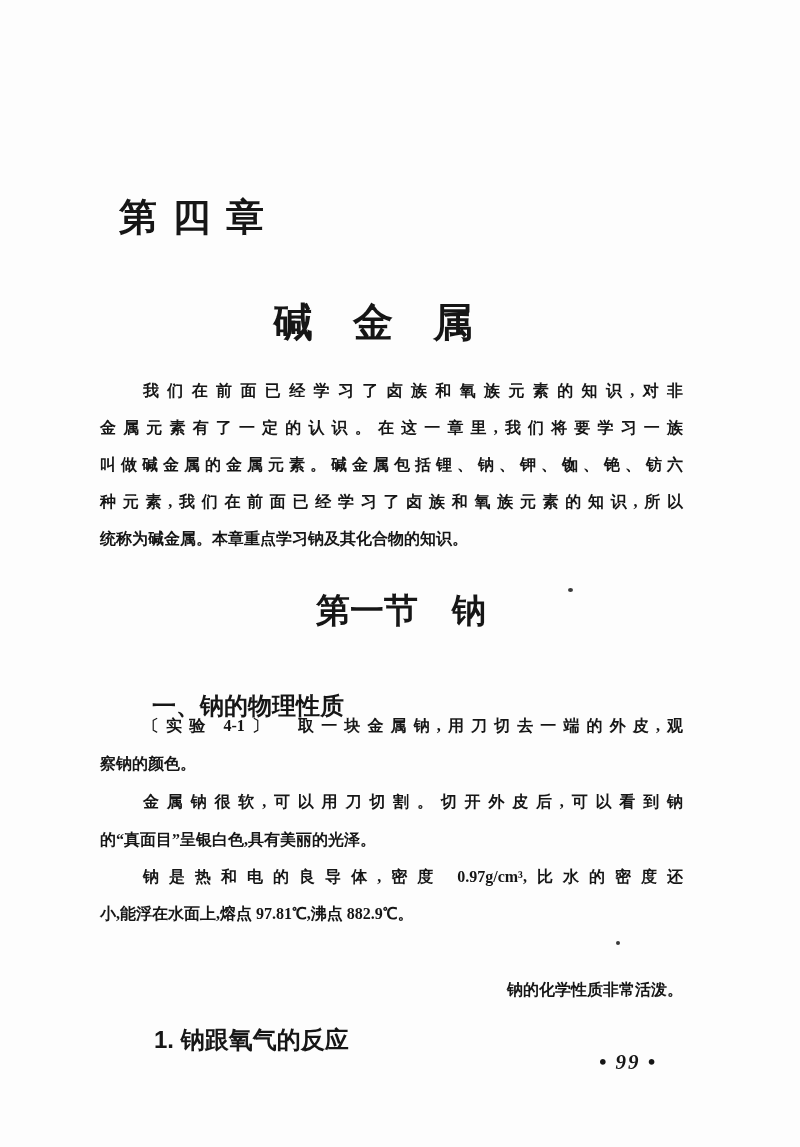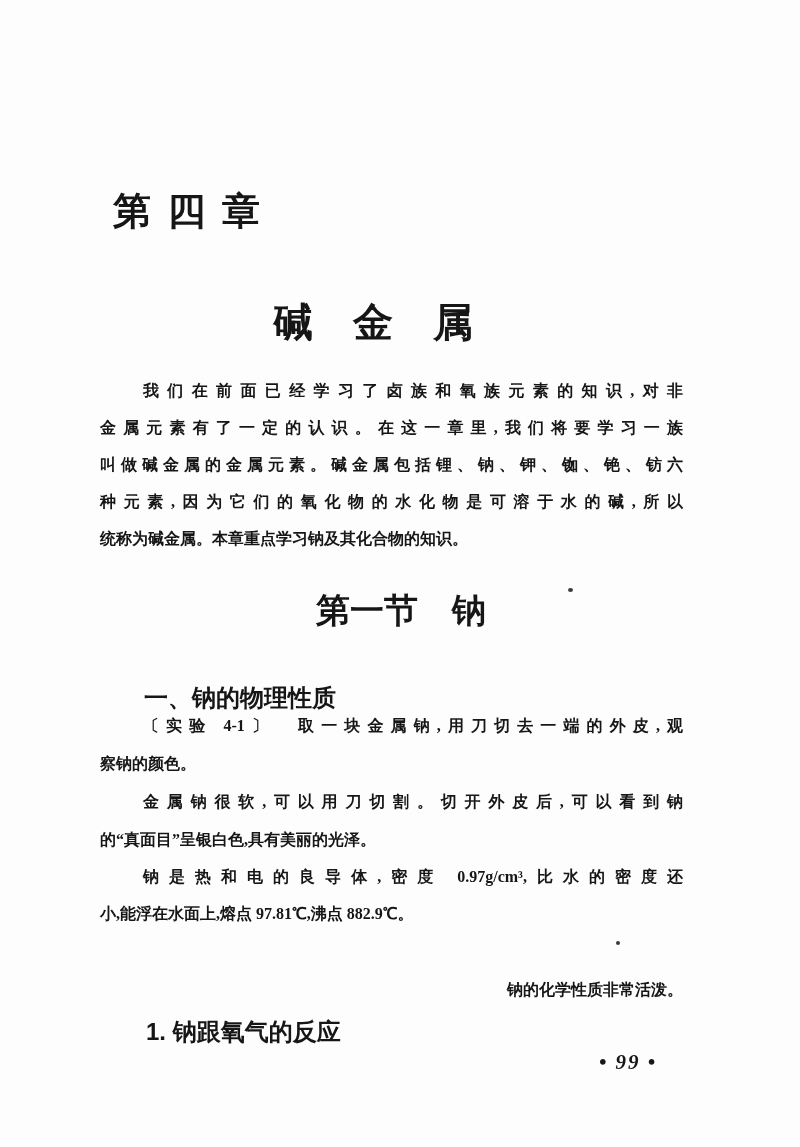--- a/index.html
+++ b/index.html
@@ -11,22 +11,22 @@
   .page {
     position: relative;
     width: 800px; height: 1147px;
     background: #fdfdfd;
     color: #161616;
     overflow: hidden;
   }
   
   .chapter-num {
     position: absolute; left: 111px; top: 188px;
-    margin: 2px;
-    font-family: Liberation Sans, sans-serif;
+    margin: 8px;
+    font-family: Liberation Serif, serif;
     font-size: 38px; line-height: 42px; font-weight: 800;
     letter-spacing: 3px; white-space: nowrap;
   }
   
   .chapter-title {
     position: absolute; left: 257px; top: 283px;
     margin: 16px;
     font-family: "Liberation Serif", serif;
     font-size: 40px; line-height: 48px; font-weight: 600;
     white-space: nowrap;
@@ -43,21 +43,21 @@
   .bl {
     position: absolute; left: 100px; width: 583px;
     font-family: "Liberation Serif", serif;
     font-size: 16px; line-height: 28px; font-weight: 600;
     white-space: nowrap;
   }
   .ind { left: 143px; width: 540px; text-align: right; }
   .jst { text-align: justify; text-align-last: justify; }
   
   .subhead {
-    position: absolute; margin: 4px;
+    position: absolute; margin: 12px;
     font-family: "Liberation Sans", sans-serif;
     font-size: 24px; line-height: 28px; font-weight: 800;
     white-space: nowrap;
   }
   .page-number {
     position: absolute; left: 592px; top: 1049px;
     font-family: "Liberation Serif", serif;
     font-style: italic;
     font-size: 21px; line-height: 26px; font-weight: 700;
     letter-spacing: 2px; white-space: nowrap; margin-left: 7px;
@@ -74,21 +74,21 @@
 <div class="page">
 
   <h1 class="chapter-num">第 四 章</h1>
 
   <h2 class="chapter-title">碱　金　属</h2>
 
   <div>
     <div class="bl ind jst" style="top:377px">我们在前面已经学习了卤族和氧族元素的知识,对非</div>
     <div class="bl jst" style="top:414px">金属元素有了一定的认识。在这一章里,我们将要学习一族</div>
     <div class="bl jst" style="top:451px">叫做碱金属的金属元素。碱金属包括锂、钠、钾、铷、铯、钫六</div>
-    <div class="bl jst" style="top:488px">种元素,因为它们的氧化物的水化物是可溶于水的碱,所以</div>
+    <div class="bl jst" style="top:488px">种元素,我们在前面已经学习了卤族和氧族元素的知识,所以</div>
     <div class="bl" style="top:525px">统称为碱金属。本章重点学习钠及其化合物的知识。</div>
   </div>
 
   <h3 class="section-heading">第一节　钠</h3>
 
   <h4 class="subhead" style="left:140px; top:680px">一、钠的物理性质</h4>
 
   <div>
     <div class="bl ind jst" style="top:712px">〔实验 4-1〕　取一块金属钠,用刀切去一端的外皮,观</div>
     <div class="bl" style="top:750px">察钠的颜色。</div>

